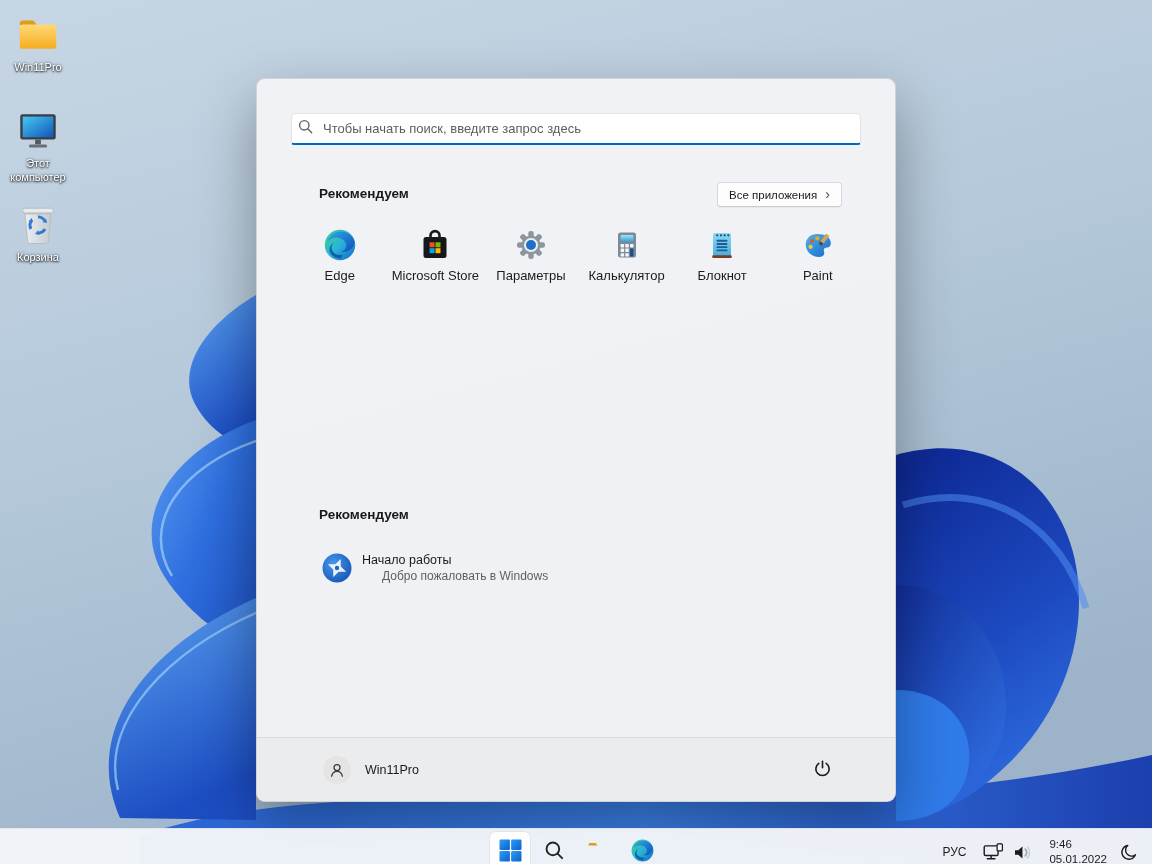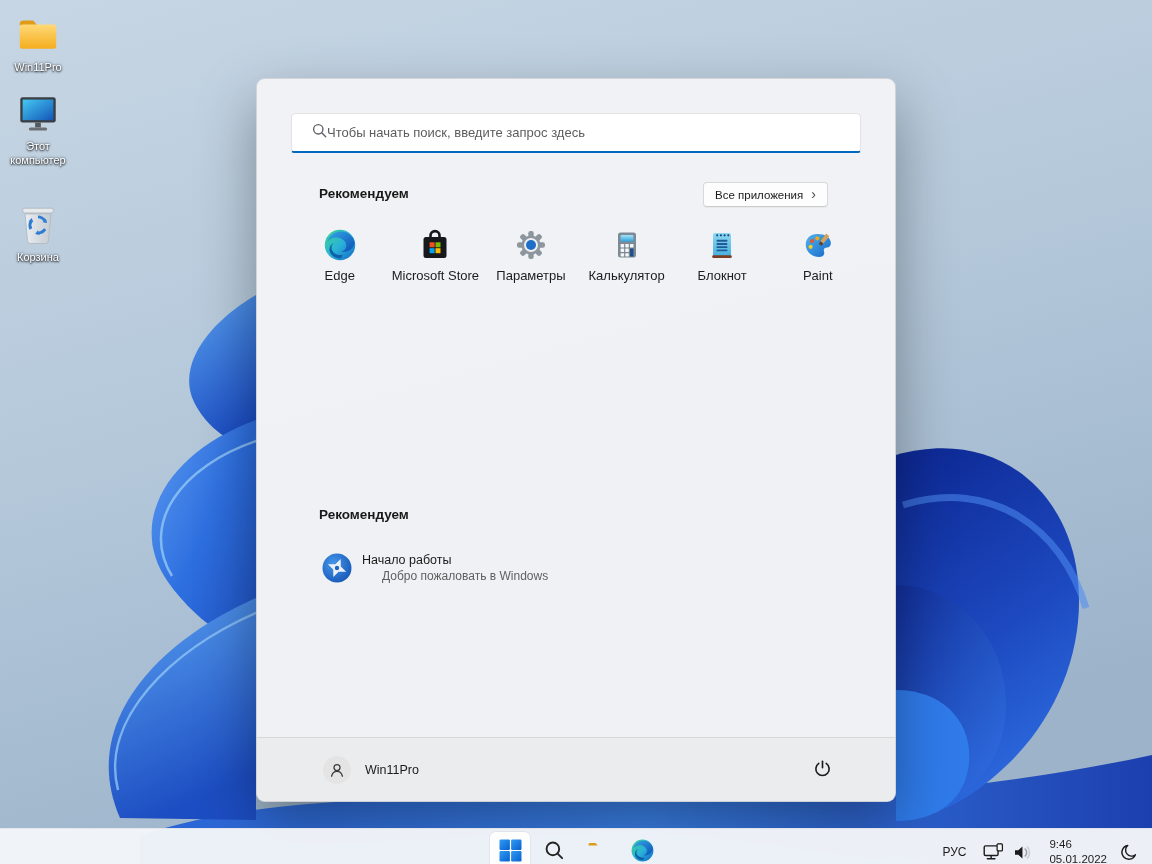--- a/index.html
+++ b/index.html
@@ -11,48 +11,48 @@
   }
   .wallpaper { position:absolute; inset:0; z-index:0; }
 
   
   .desk-icon { position:absolute; left:1px; width:74px; display:flex; flex-direction:column; align-items:center; z-index:1; }
   .desk-icon .dico { width:47px; height:47px; display:flex; align-items:center; justify-content:center; }
   .desk-icon .dlabel {
     margin-top:3px; font-size:11px; color:#fff; text-align:center; line-height:1.3;
     text-shadow:0 1px 2px rgba(0,0,0,.9), 0 0 3px rgba(0,0,0,.7);
   }
-  #desk-1 { top:10px; } #desk-2 { top:89px; } #desk-3 { top:200px; }
+  #desk-1 { top:10px; } #desk-2 { top:106px; } #desk-3 { top:200px; }
 
   
   .start-menu {
     position:absolute; left:256px; top:78px; width:640px; height:724px; z-index:5;
     background:rgba(242,243,246,0.97);
     border:1px solid rgba(0,0,0,0.12);
     border-radius:9px;
     box-shadow:0 24px 58px rgba(0,0,0,0.35);
   }
   .search-box {
-    position:absolute; left:34px; right:34px; top:34px; height:40px;
+    position:absolute; left:34px; right:34px; top:34px; height:32px;
     background:#fff; border:1px solid #e3e3e3; border-bottom:2px solid #0067c0;
     border-radius:5px 5px 3px 3px;
-    display:flex; align-items:center; padding:0 20px; 
+    display:flex; align-items:center; padding:0 6px; gap:10px;
   }
   .search-box input {
     flex:1; border:none; outline:none; background:transparent;
     font-size:13px; color:#1b1b1b; font-family:inherit;
   }
   .search-box input::placeholder { color:#5d5d5d; opacity:1; }
 
   .sec-title { position:absolute; left:62px; font-size:13.5px; font-weight:700; color:#191919; }
   #pinned-title { top:107px; }
   #reco-title { top:428px; }
 
   .all-apps-btn {
-    position:absolute; left:446px; top:103px; height:25px;
+    position:absolute; left:460px; top:103px; height:25px;
     display:flex; align-items:center; gap:8px; padding:0 11px;
     background:#fdfdfd; border:1px solid #d8d8d8; border-bottom-color:#cccccc;
     border-radius:4px; font-size:11.5px; color:#1a1a1a; cursor:default;
     box-shadow:0 1px 1px rgba(0,0,0,0.04);
   }
   .all-apps-btn .chev { font-size:14px; color:#4a4a4a; line-height:1; transform:translateY(-1px); }
 
   .pin-grid {
     position:absolute; left:35px; top:150px; width:574px;
     display:grid; grid-template-columns:repeat(6,95.6px); grid-auto-rows:84px;

